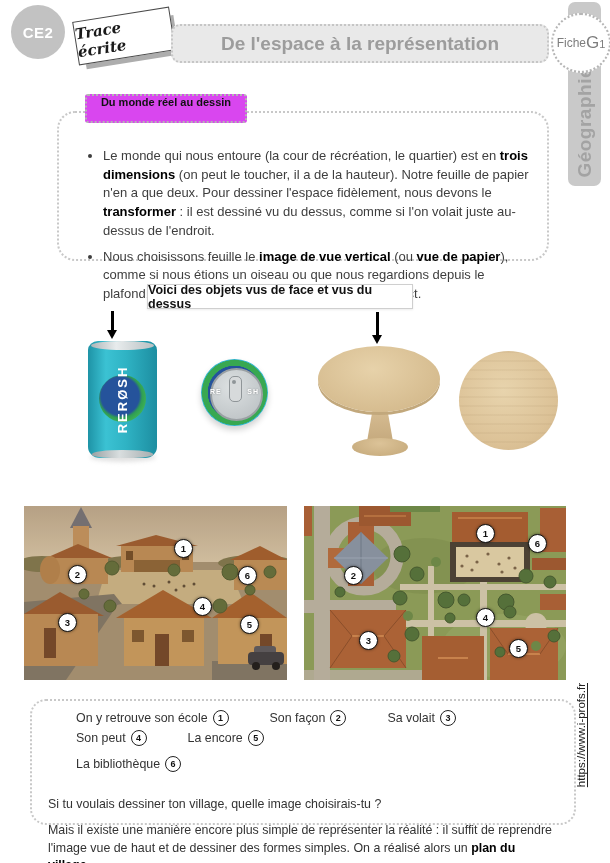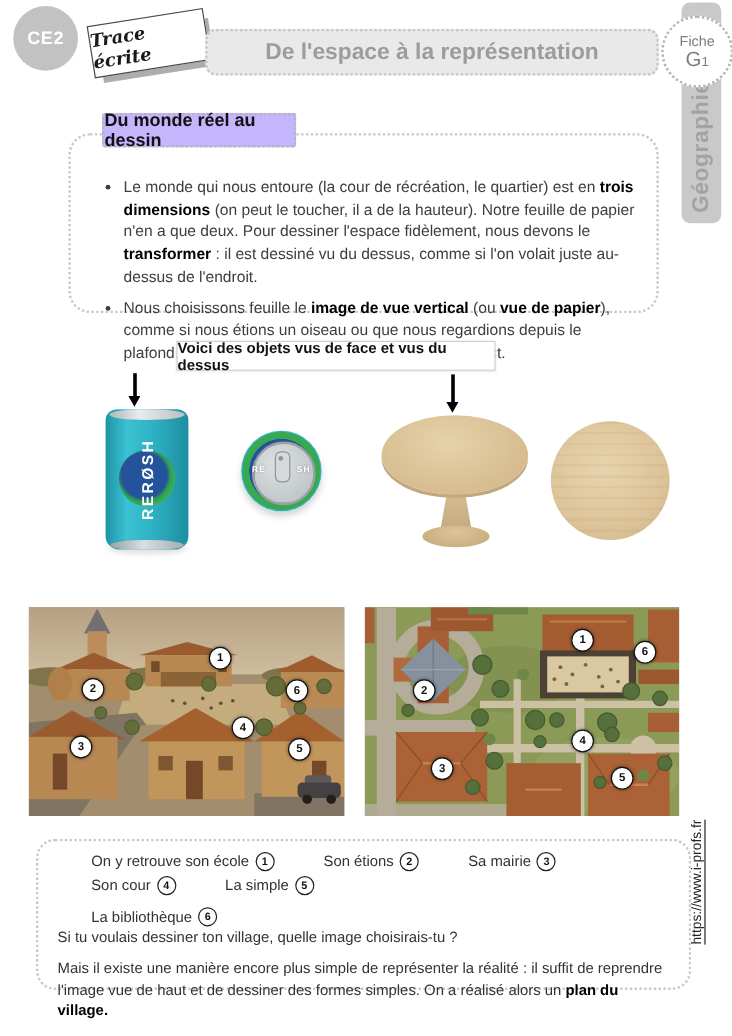--- a/index.html
+++ b/index.html
@@ -14,31 +14,31 @@
     border:1.5px solid #4a4a4a;transform:rotate(-9deg);box-shadow:5px 7px 0 -2px #adadad;
     display:flex;align-items:center;justify-content:center;}
   .note-paper span{font-family:"DejaVu Serif",serif;font-style:italic;font-weight:bold;font-size:15px;color:#1a1a1a;}
   .title-box{position:absolute;left:171px;top:24px;width:374px;height:35px;background:#e9e9e9;
     border:2px dotted #c6c6c6;border-radius:9px;display:flex;align-items:center;justify-content:center;}
   .title-box span{color:#9c9c9c;font-weight:bold;font-size:19px;}
   .side-bar{position:absolute;left:568px;top:2px;width:33px;height:184px;background:#c9c9c9;border-radius:7px;}
   .subject-vert{position:absolute;left:568px;top:62px;width:33px;height:120px;display:flex;align-items:center;justify-content:center;}
   .subject-vert span{writing-mode:vertical-rl;transform:rotate(180deg);font-weight:bold;font-size:19px;color:#a3a3a3;letter-spacing:.5px;}
   .fiche-circle{position:absolute;left:551px;top:13px;width:56px;height:56px;background:#fff;
-    border:2px dotted #b5b5b5;border-radius:50%;display:flex;flex-direction:column;align-items:center;justify-content:center;z-index:3;}
+    border:2px dotted #b5b5b5;border-radius:50%;display:flex;flex-direction:row;align-items:center;justify-content:center;z-index:3;}
   .fiche-circle .f-lbl{font-size:12px;color:#7d7d7d;}
   .fiche-circle .f-code{font-size:17px;color:#7d7d7d;line-height:1;}
   .fiche-circle .f-num{font-size:11px;color:#7d7d7d;}
 
   
   .intro-box{position:absolute;left:57px;top:111px;width:488px;height:146px;
     border:2px dotted #c8c8c8;border-radius:18px;background:#fff;}
-  .intro-label{position:absolute;left:85px;top:94px;width:158px;height:25px;background:#c4b5fd;
-    border:2px dotted #b5b5b5;border-radius:3px;z-index:2;display:flex;align-items:center;justify-content:center;
-    font-size:15px;font-weight:bold;color:#111;}
+  .intro-label{position:absolute;left:85px;top:94px;width:158px;height:25px;background:#d946ef;
+    border:2px dotted #b5b5b5;border-radius:3px;z-index:2;display:flex;justify-content:center;
+    font-size:11px;font-weight:bold;color:#111;}
   .intro-box ul{margin:34px 18px 0 44px;padding:0;font-size:13px;line-height:1.44;color:#3e3e3e;}
   .intro-box li{margin-bottom:7px;}
   .bold{font-weight:bold;color:#000;}
 
   
   .sub-box{position:absolute;background:#fff;display:flex;align-items:center;justify-content:center;
     font-size:12.5px;font-weight:bold;color:#111;}
   .sub-objects{left:147px;top:284px;width:264px;height:23px;border:1.5px solid #cfcfcf;box-shadow:0 1px 2px rgba(0,0,0,.08);}
   .sub-village{left:97px;top:477px;width:364px;height:24px;border:1.5px solid #8f8f8f;}
 
@@ -101,21 +101,21 @@
     font-size:9.5px;font-weight:bold;color:#111;box-shadow:0 0 3px rgba(0,0,0,.55);}
 
   
   .bottom-box{position:absolute;left:30px;top:699px;width:546px;height:126px;border:2px dotted #c8c8c8;
     border-radius:16px;background:#fff;box-sizing:border-box;padding:9px 16px 0 16px;font-size:12.4px;color:#333;}
   .legend-row{display:flex;align-items:center;flex-wrap:wrap;column-gap:13px;row-gap:4px;}
   .legend-item{display:inline-flex;align-items:center;gap:5px;margin-left:28px;}
   .cnum{display:inline-flex;width:14px;height:14px;border-radius:50%;border:1.4px solid #222;
     align-items:center;justify-content:center;font-size:9px;font-weight:bold;color:#111;flex:none;}
   .row2{margin-top:10px;}
-  .row3{margin-top:2px;}
+  .row3{margin-top:25px;}
   .closing{margin-top:11px;line-height:1.42;}
 
   
   .url-vert{position:absolute;left:568px;top:648px;width:26px;height:175px;display:flex;align-items:center;justify-content:center;}
   .url-vert a{writing-mode:vertical-rl;transform:rotate(180deg);font-size:11.5px;color:#222;text-decoration:underline;}
 </style>
 </head>
 <body>
 
 <div class="page">
@@ -402,39 +402,39 @@
 
   <div class="bottom-box">
     <div class="legend-row">
       <span class="legend-item">
           <span>On y retrouve son école</span>
           <span class="cnum">
             <span>1</span>
           </span>
         </span>
       <span class="legend-item">
-          <span>Son étions</span>
+          <span>Son façon</span>
           <span class="cnum">
             <span>2</span>
           </span>
         </span>
       <span class="legend-item">
-          <span>Sa mairie</span>
+          <span>Sa volait</span>
           <span class="cnum">
             <span>3</span>
           </span>
         </span>
       <span class="legend-item">
-          <span>Son cour</span>
+          <span>Son peut</span>
           <span class="cnum">
             <span>4</span>
           </span>
         </span>
       <span class="legend-item">
-          <span>La simple</span>
+          <span>La encore</span>
           <span class="cnum">
             <span>5</span>
           </span>
         </span>
     </div>
     <div class="legend-row row2">
       <span class="legend-item">
           <span>La bibliothèque</span>
           <span class="cnum">
             <span>6</span>

